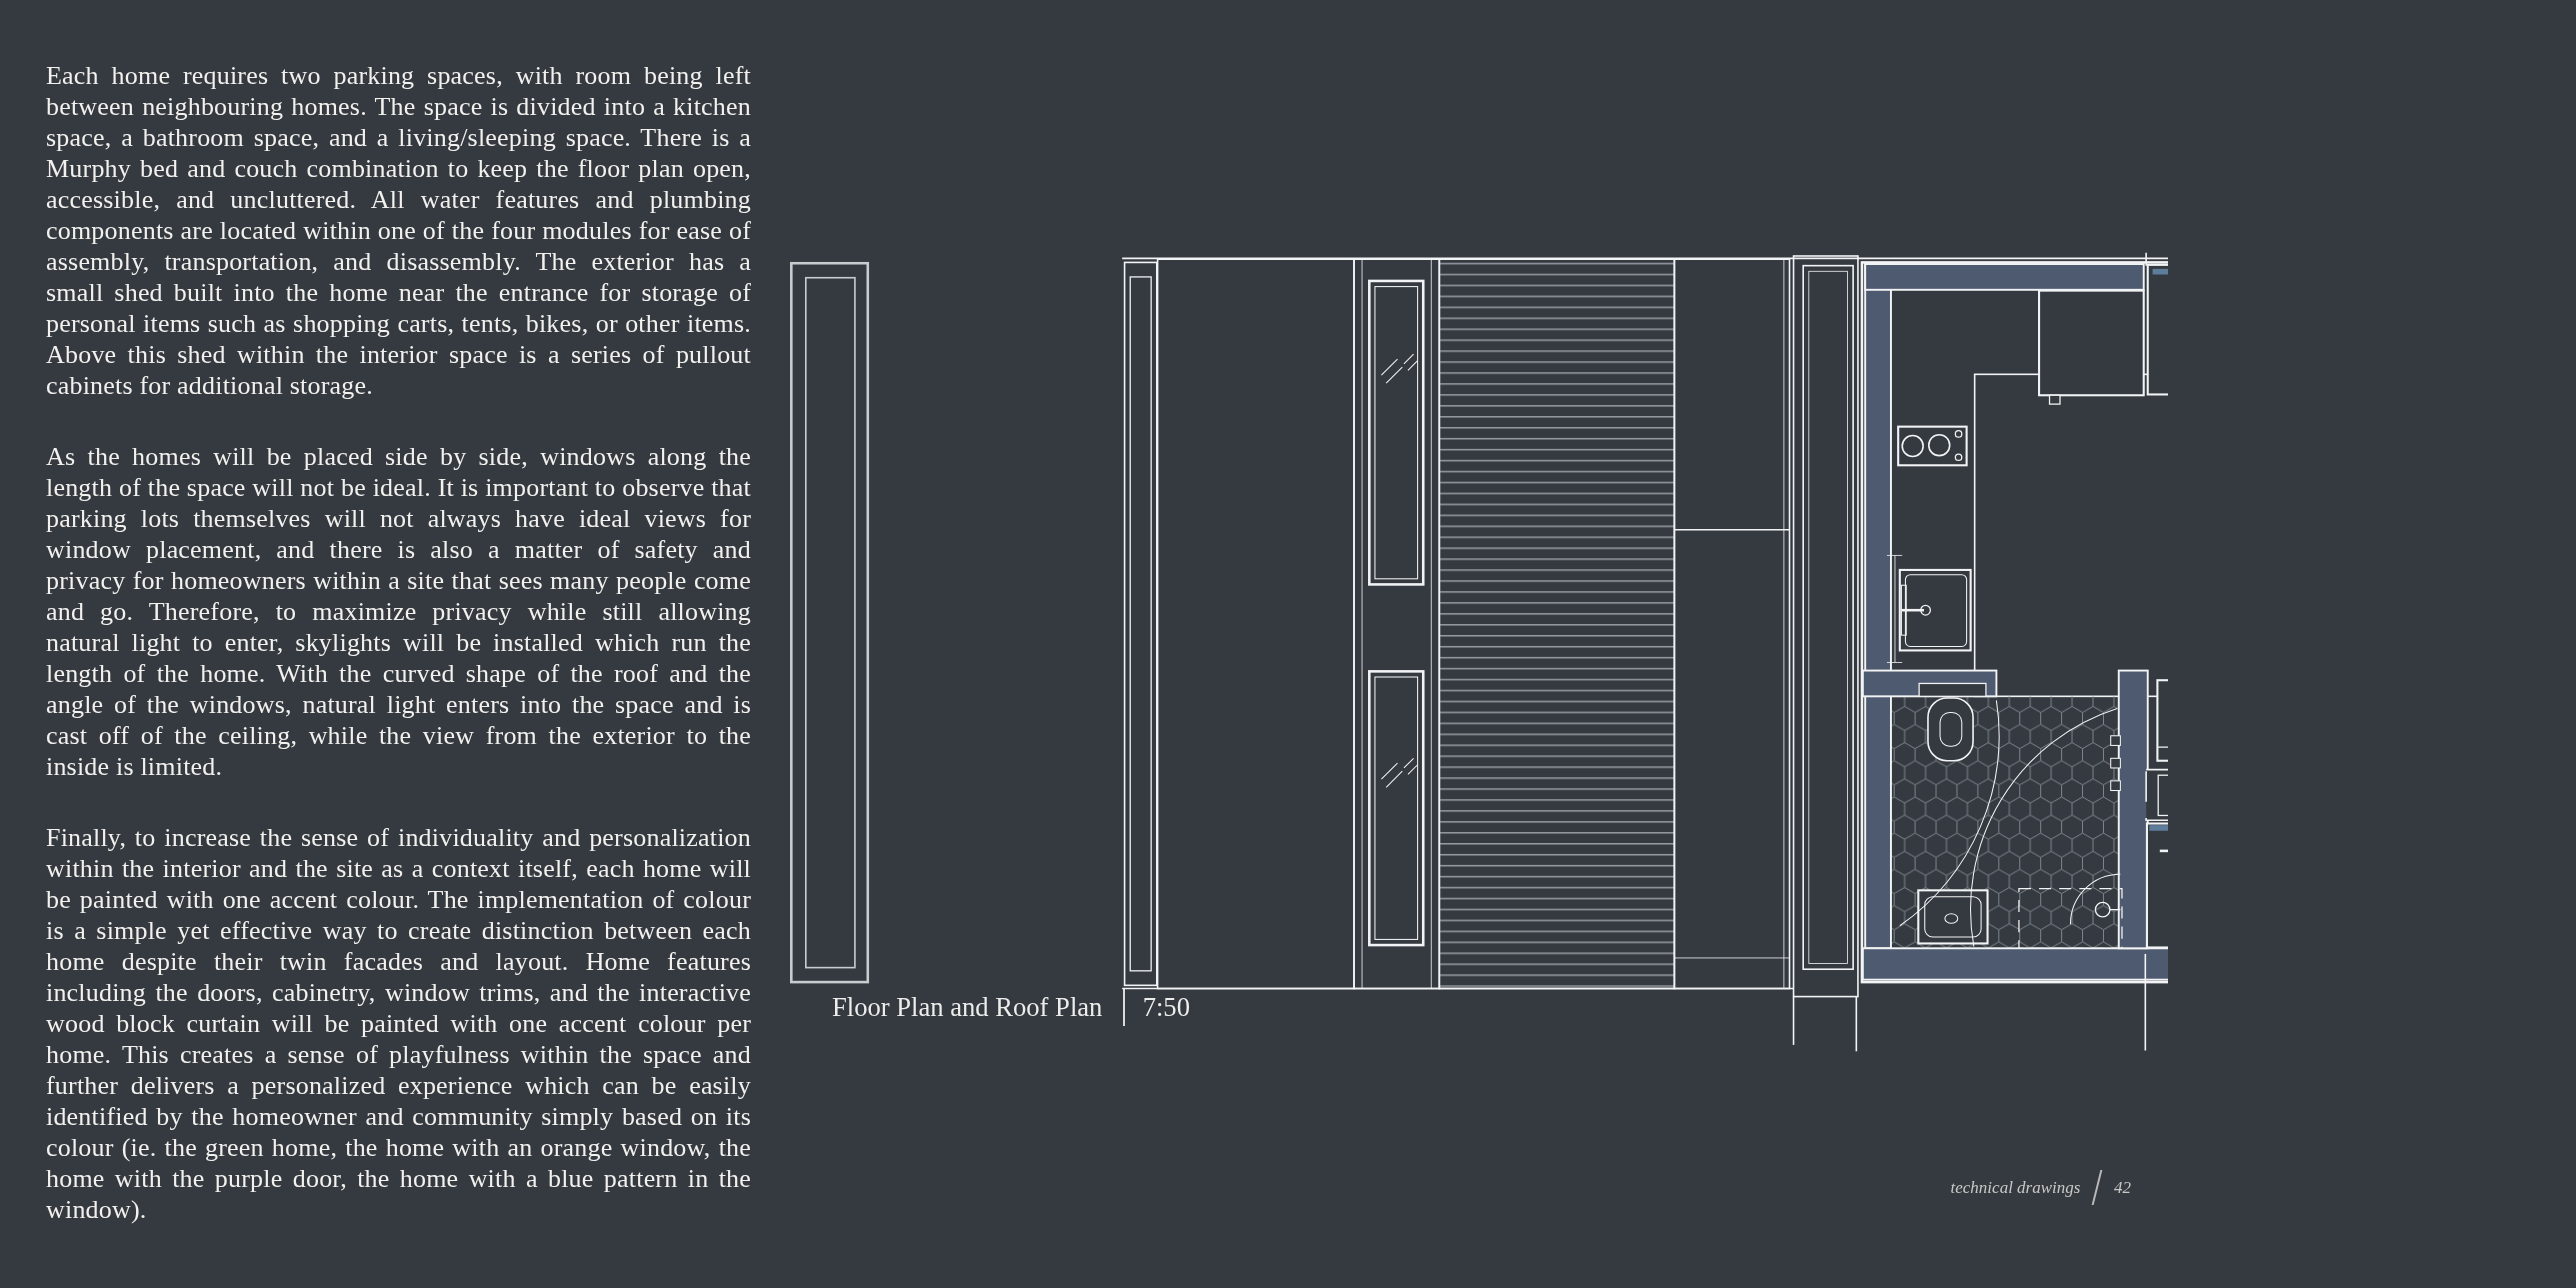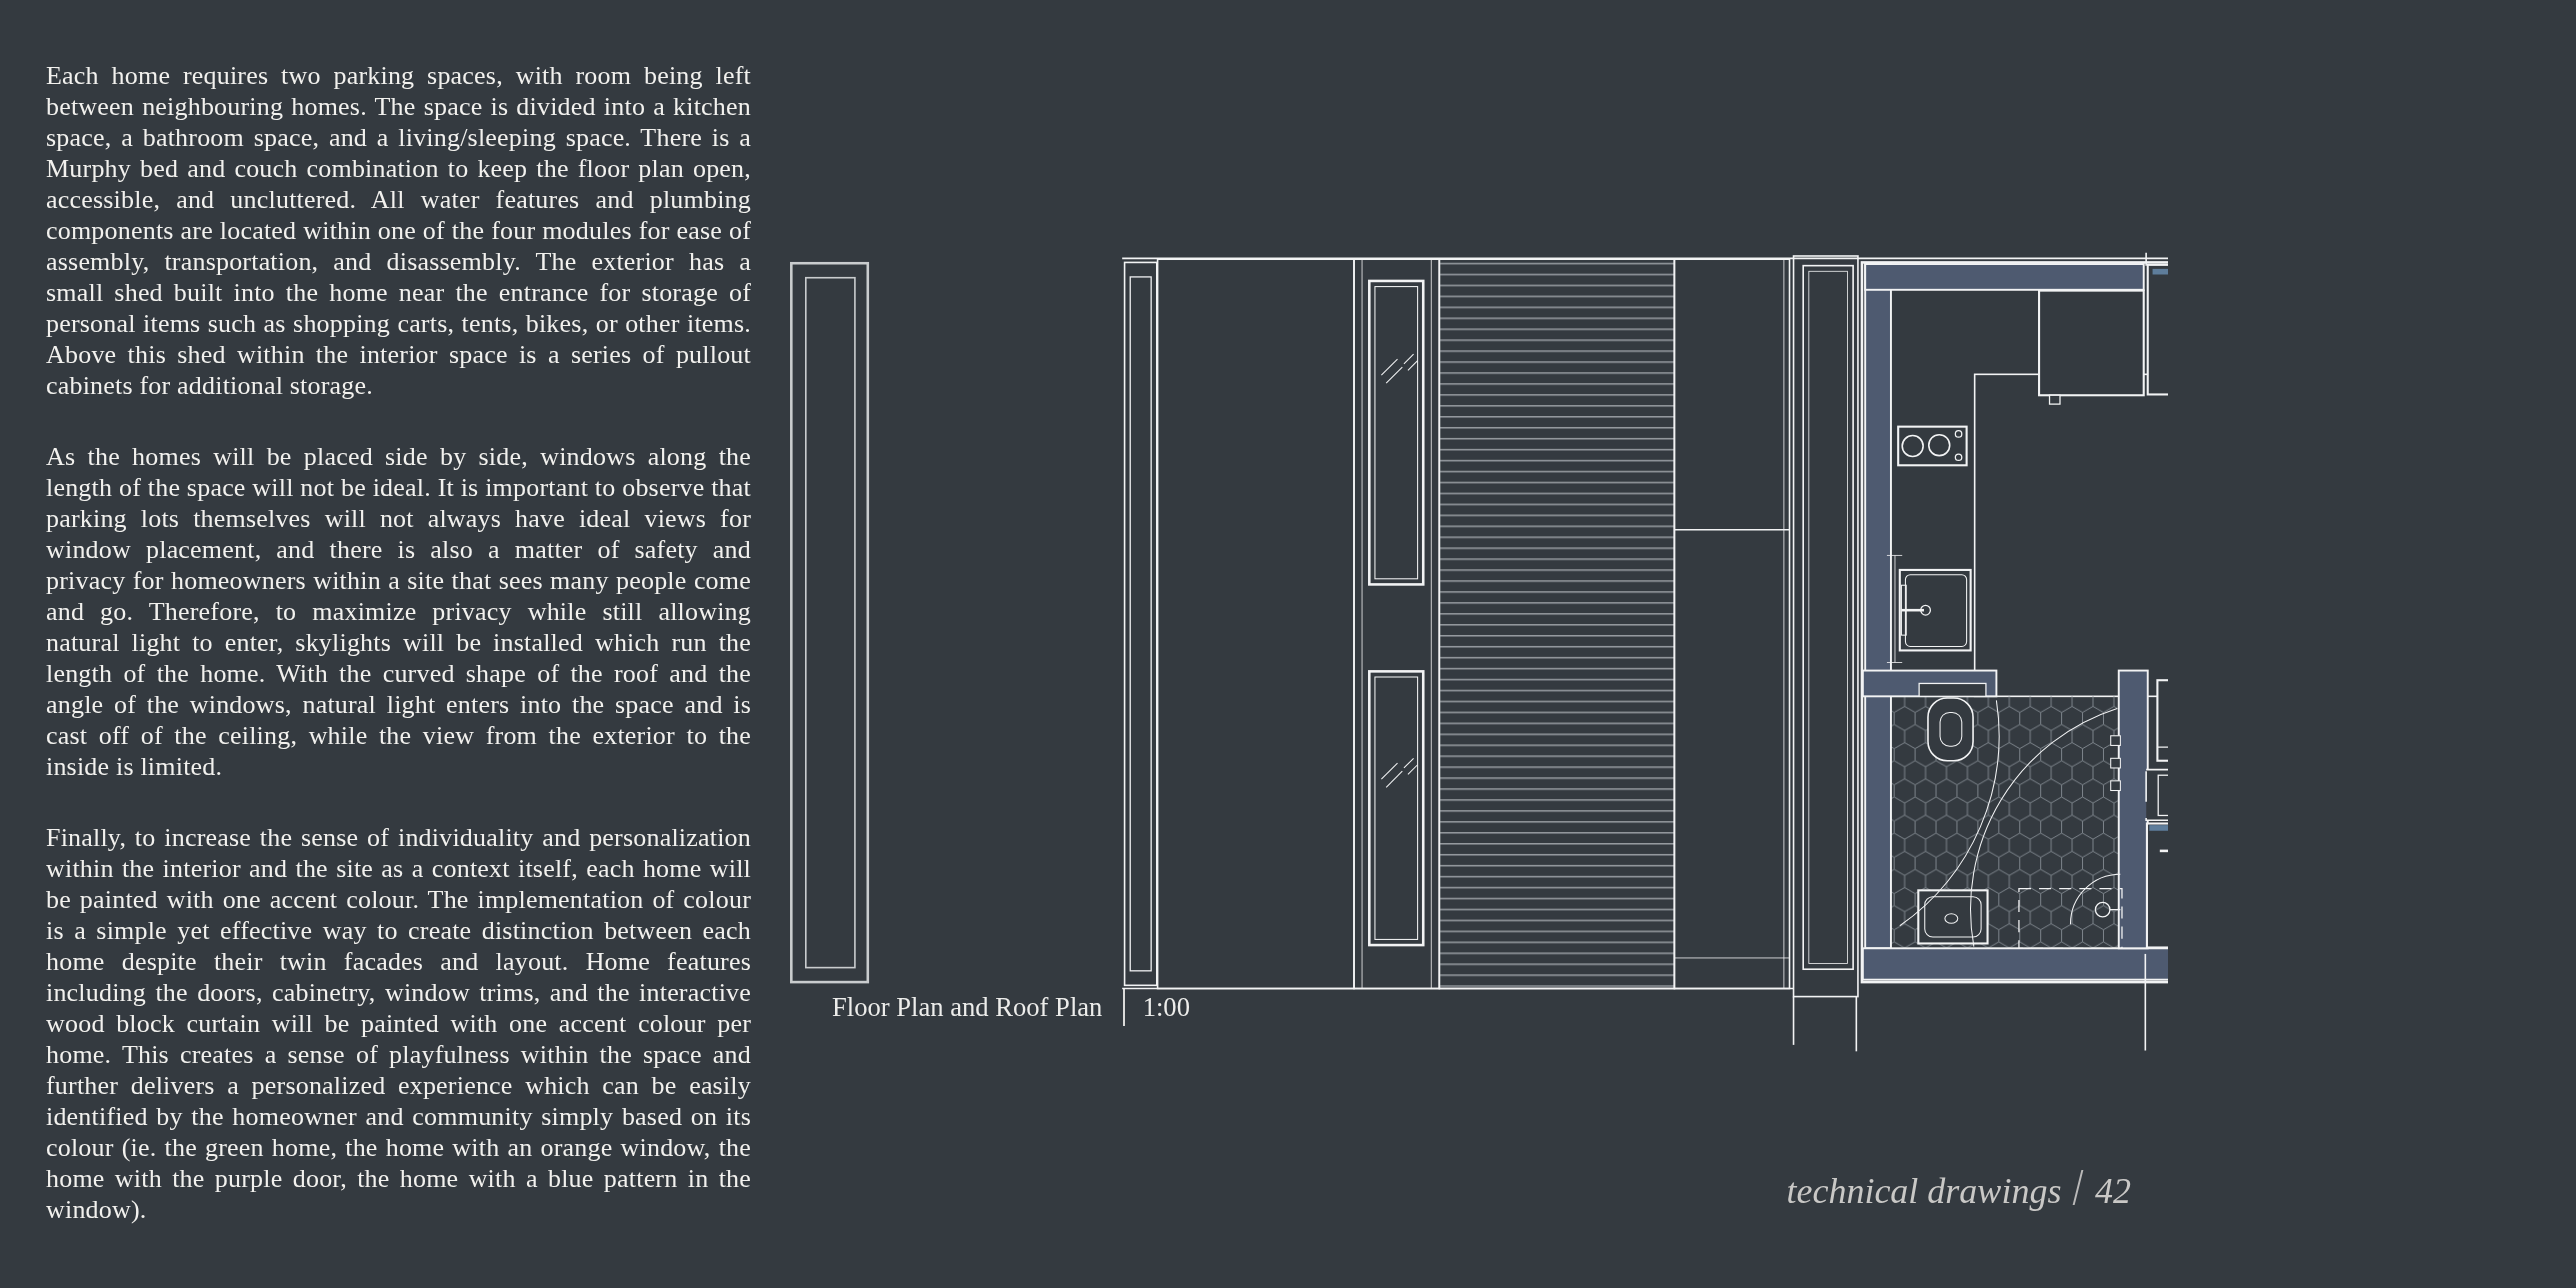--- a/index.html
+++ b/index.html
@@ -13,22 +13,22 @@
 
   .text-col{position:absolute;left:46px;top:60px;width:705px;color:var(--c-text);}
   .text-col p{margin:0 0 40px 0;font-size:26px;line-height:31px;text-align:justify;letter-spacing:0.2px;}
 
   .drawing-svg{position:absolute;left:0;top:0;width:2576px;height:1288px;}
 
   .caption{position:absolute;left:832px;top:989px;display:flex;align-items:center;
            color:var(--c-caption);font-size:26.6px;white-space:nowrap;}
   .caption .sep{display:inline-block;width:1.6px;height:37px;background:var(--c-caption);
                 margin:0 17.7px 0 21px;opacity:.9;}
-  .footer{position:absolute;right:37px;top:1170px;display:flex;
-          color:var(--c-footer);font-size:36px;font-style:italic;white-space:nowrap;}
+  .footer{position:absolute;right:37px;top:1170px;display:flex;align-items:center;
+          color:var(--c-footer);font-size:17px;font-style:italic;white-space:nowrap;}
   .footer .sep{display:inline-block;width:1.6px;height:35px;background:var(--c-footer);
                transform:skewX(-14deg);margin:0 16px;opacity:.9;}
 
   
   .ln{stroke:var(--c-line);fill:none;}
   .lnm{stroke:var(--c-muted_line);fill:none;}
   .s1{stroke-width:1px;} .s12{stroke-width:1.3px;} .s15{stroke-width:1.6px;}
   .s2{stroke-width:2px;} .s25{stroke-width:2.6px;} .s3{stroke-width:3.2px;} .s35{stroke-width:3.6px;}
   .solid{fill:var(--c-bg);}
   .wall{fill:var(--c-wall);stroke:var(--c-line);stroke-width:2.4px;}
@@ -271,21 +271,21 @@
       <g>
         <rect x="3100" y="326" width="48" height="890" class="lnm s35"></rect>
         <rect x="3104" y="342" width="30" height="861" class="lnm s2"></rect>
       </g>
     </g>
   </svg>
 
   <div class="caption">
     <span>Floor Plan and Roof Plan</span>
     <span class="sep"></span>
-    <span>1:00</span>
+    <span>7:50</span>
   </div>
 
   <div class="footer">
     <span>technical drawings</span>
     <span class="sep"></span>
     <span>42</span>
   </div>
 
 </div>
 

